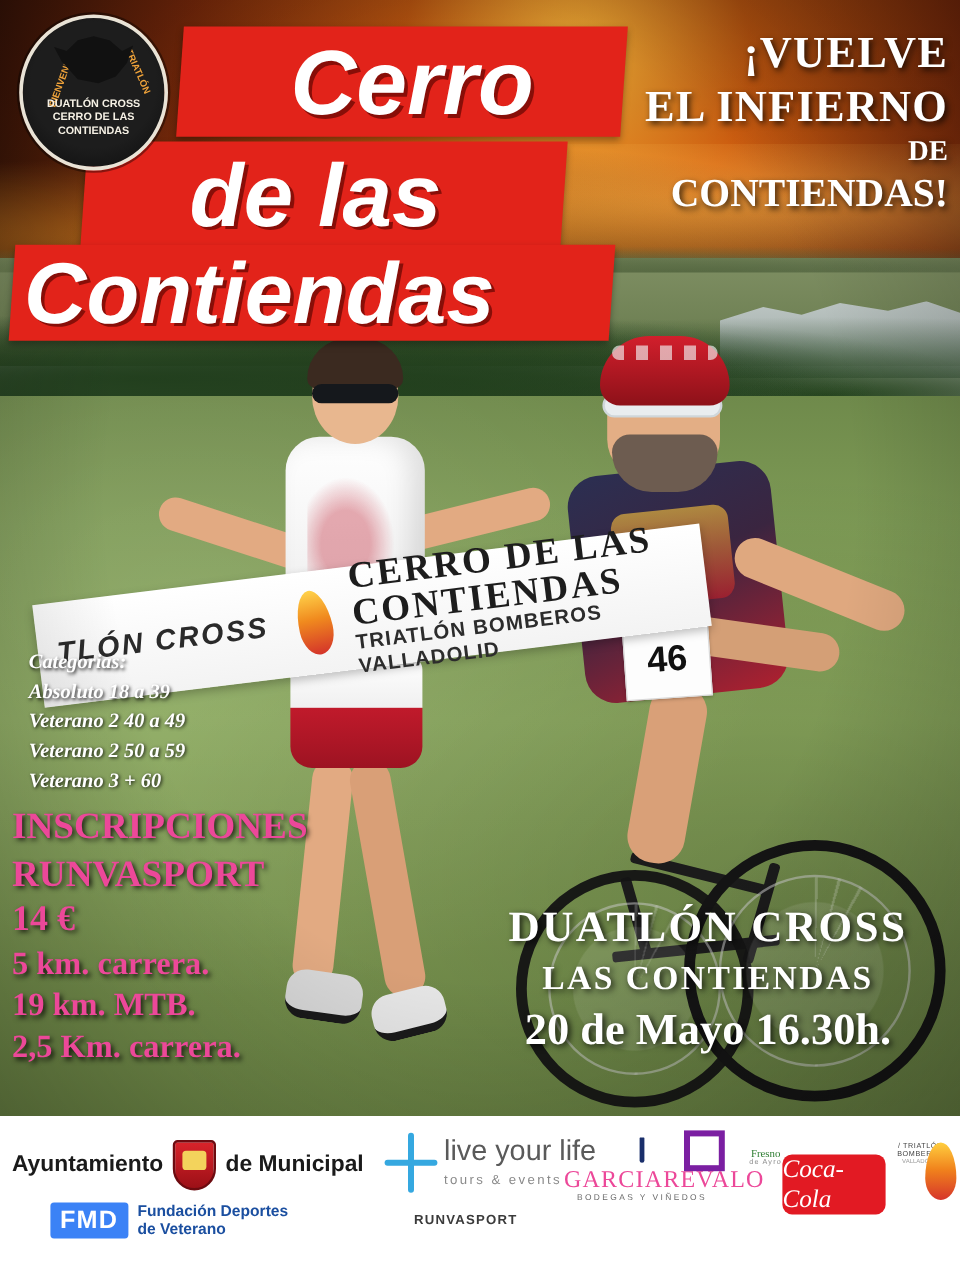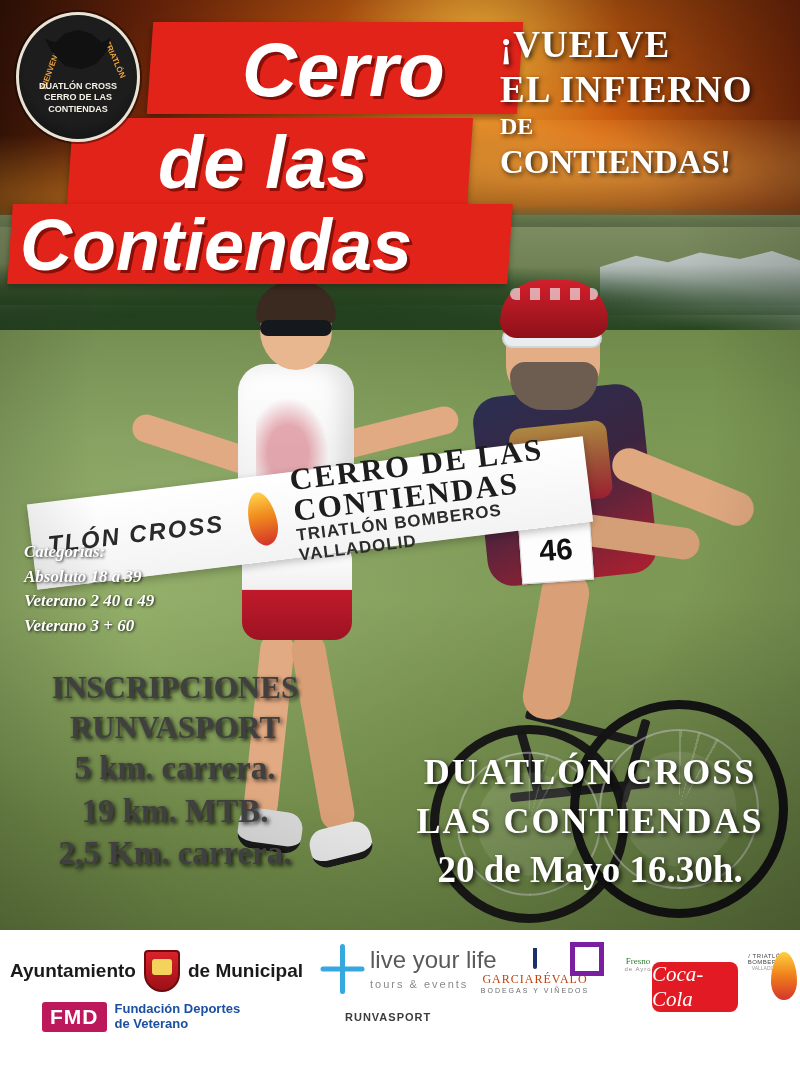--- a/index.html
+++ b/index.html
@@ -286,58 +286,58 @@
     color:#ffffff;
     text-shadow:3px 3px 0 rgba(120,10,6,.85);
     white-space:nowrap;
   }
   .tt1{left:232px;top:18px;font-size:76px;}
   .tt2{left:148px;top:112px;font-size:74px;}
   .tt3{left:10px;top:196px;font-size:72px;}
 
   
   .headline{
-    position:absolute;left:500px;top:22px;width:290px;text-align:left;
+    position:absolute;left:500px;top:22px;width:290px;text-align:right;
     color:#ffffff;font-family:"Liberation Serif", serif;font-weight:bold;
     text-shadow:2px 2px 5px rgba(0,0,0,.75);
     line-height:1.22;
   }
   .headline .l1{font-size:37px;letter-spacing:1px;}
   .headline .l2{font-size:37px;letter-spacing:1px;}
   .headline .l3{font-size:24px;}
   .headline .l4{font-size:33px;}
 
   
   .categories{
     position:absolute;left:24px;top:540px;width:250px;
     color:#ffffff;font-family:"Liberation Serif", serif;font-weight:bold;font-style:italic;
     font-size:17px;line-height:1.45;
     text-shadow:1px 1px 3px rgba(0,0,0,.85);
   }
 
   
   .inscriptions{
-    position:absolute;left:10px;top:668px;width:330px;text-align:center;
-    color:#404040;font-family:"Liberation Serif", serif;font-weight:bold;
+    position:absolute;left:10px;top:668px;width:330px;text-align:left;
+    color:#ec4899;font-family:"Liberation Serif", serif;font-weight:bold;
     text-shadow:2px 2px 4px rgba(0,0,0,.8);
     line-height:1.28;
   }
   .inscriptions .big{font-size:31px;}
   .inscriptions .price{font-size:30px;}
-  .inscriptions .leg{font-size:33px;}
+  .inscriptions .leg{font-size:27px;}
 
   
   .eventinfo{
     position:absolute;left:390px;top:748px;width:400px;text-align:center;
     color:#ffffff;font-family:"Liberation Serif", serif;font-weight:bold;
     text-shadow:2px 2px 5px rgba(0,0,0,.8);
     line-height:1.35;
   }
   .eventinfo .e1{font-size:36px;letter-spacing:2px;}
-  .eventinfo .e2{font-size:36px;letter-spacing:2px;}
+  .eventinfo .e2{font-size:28px;letter-spacing:2px;}
   .eventinfo .e3{font-size:37px;}
 
   
   .footer{
     position:absolute;left:0;top:930px;width:800px;height:137px;background:#ffffff;
   }
   .sp{position:absolute;}
   .sp-text{font-family:"Liberation Sans", sans-serif;font-weight:bold;color:#1a1a1a;}
 
   .ayto{left:10px;top:20px;width:300px;display:flex;align-items:center;gap:8px;}
@@ -345,21 +345,21 @@
   .ayto .shield{
     width:36px;height:42px;background:linear-gradient(180deg,#d8232a 0%, #9c1017 100%);
     border-radius:4px 4px 18px 18px;border:2px solid #6d0b10;box-sizing:border-box;
     position:relative;
   }
   .ayto .shield:after{
     content:"";position:absolute;left:6px;top:7px;width:20px;height:16px;background:#f3d35c;border-radius:3px;
   }
   .fmd{left:42px;top:72px;display:flex;align-items:center;gap:8px;}
   .fmd .fmd-mark{
-    background:#be185d;color:#fff;font-family:"Liberation Sans", sans-serif;font-weight:bold;
+    background:#3b82f6;color:#fff;font-family:"Liberation Sans", sans-serif;font-weight:bold;
     font-size:21px;padding:3px 8px;border-radius:3px;letter-spacing:1px;
   }
   .fmd .fmd-t{font-size:13px;line-height:1.15;color:#1b4fa0;}
 
   .lyl{left:320px;top:14px;display:flex;align-items:center;gap:6px;}
   .lyl .star{
     width:44px;height:50px;position:relative;
   }
   .lyl .star:before,.lyl .star:after{
     content:"";position:absolute;left:20px;top:0;width:5px;height:50px;background:#35a8e0;border-radius:3px;
@@ -378,21 +378,21 @@
 
   .garci{left:470px;top:20px;text-align:center;width:130px;}
   .garci .g-shield{
     width:46px;height:58px;margin:0 auto;background:#ffffff;border:2px solid #1a2f6b;
     border-radius:4px 4px 22px 22px;position:relative;box-sizing:border-box;
   }
   .garci .g-shield:after{
     content:"";position:absolute;left:8px;top:8px;right:8px;bottom:12px;
     background:linear-gradient(135deg,#1a2f6b 0 48%, #c8102e 52% 100%);
   }
-  .garci .g-t1{font-family:"Liberation Serif", serif;font-size:12px;color:#c2410c;letter-spacing:1px;margin-top:4px;}
+  .garci .g-t1{font-family:"Liberation Serif", serif;font-size:20px;color:#ec4899;letter-spacing:1px;margin-top:4px;}
   .garci .g-t2{font-family:"Liberation Sans", sans-serif;font-size:7px;color:#6a6a6a;letter-spacing:2px;}
 
   .purple{left:570px;top:12px;width:34px;height:34px;border:5px solid #7b1fa2;box-sizing:border-box;}
   .fresno{left:590px;top:26px;text-align:center;width:96px;}
   .fresno .tree{
     width:34px;height:44px;margin:0 auto;
     background:radial-gradient(circle at 50% 35%, #2e7d32 0 55%, rgba(0,0,0,0) 56%),
                linear-gradient(180deg, rgba(0,0,0,0) 0 58%, #6d4c41 58% 100%);
   }
   .fresno .f-t{font-family:"Liberation Serif", serif;font-size:9px;color:#2e7d32;}
@@ -495,26 +495,28 @@
     <div class="l1">¡VUELVE</div>
     <div class="l2">EL INFIERNO</div>
     <div class="l3">DE</div>
     <div class="l4">CONTIENDAS!</div>
   </div>
 
   <div class="categories">
     <div>Categorias:</div>
     <div>Absoluto 18 a 39</div>
     <div>Veterano 2 40 a 49</div>
+    <div>Veterano 2 50 a 59</div>
     <div>Veterano 3 + 60</div>
   </div>
 
   <div class="inscriptions">
     <div class="big">INSCRIPCIONES</div>
     <div class="big">RUNVASPORT</div>
+    <div class="price">14 €</div>
     <div class="leg">5 km. carrera.</div>
     <div class="leg">19 km. MTB.</div>
     <div class="leg">2,5 Km. carrera.</div>
   </div>
 
   <div class="eventinfo">
     <div class="e1">DUATLÓN  CROSS</div>
     <div class="e2">LAS CONTIENDAS</div>
     <div class="e3">20 de Mayo 16.30h.</div>
   </div>

